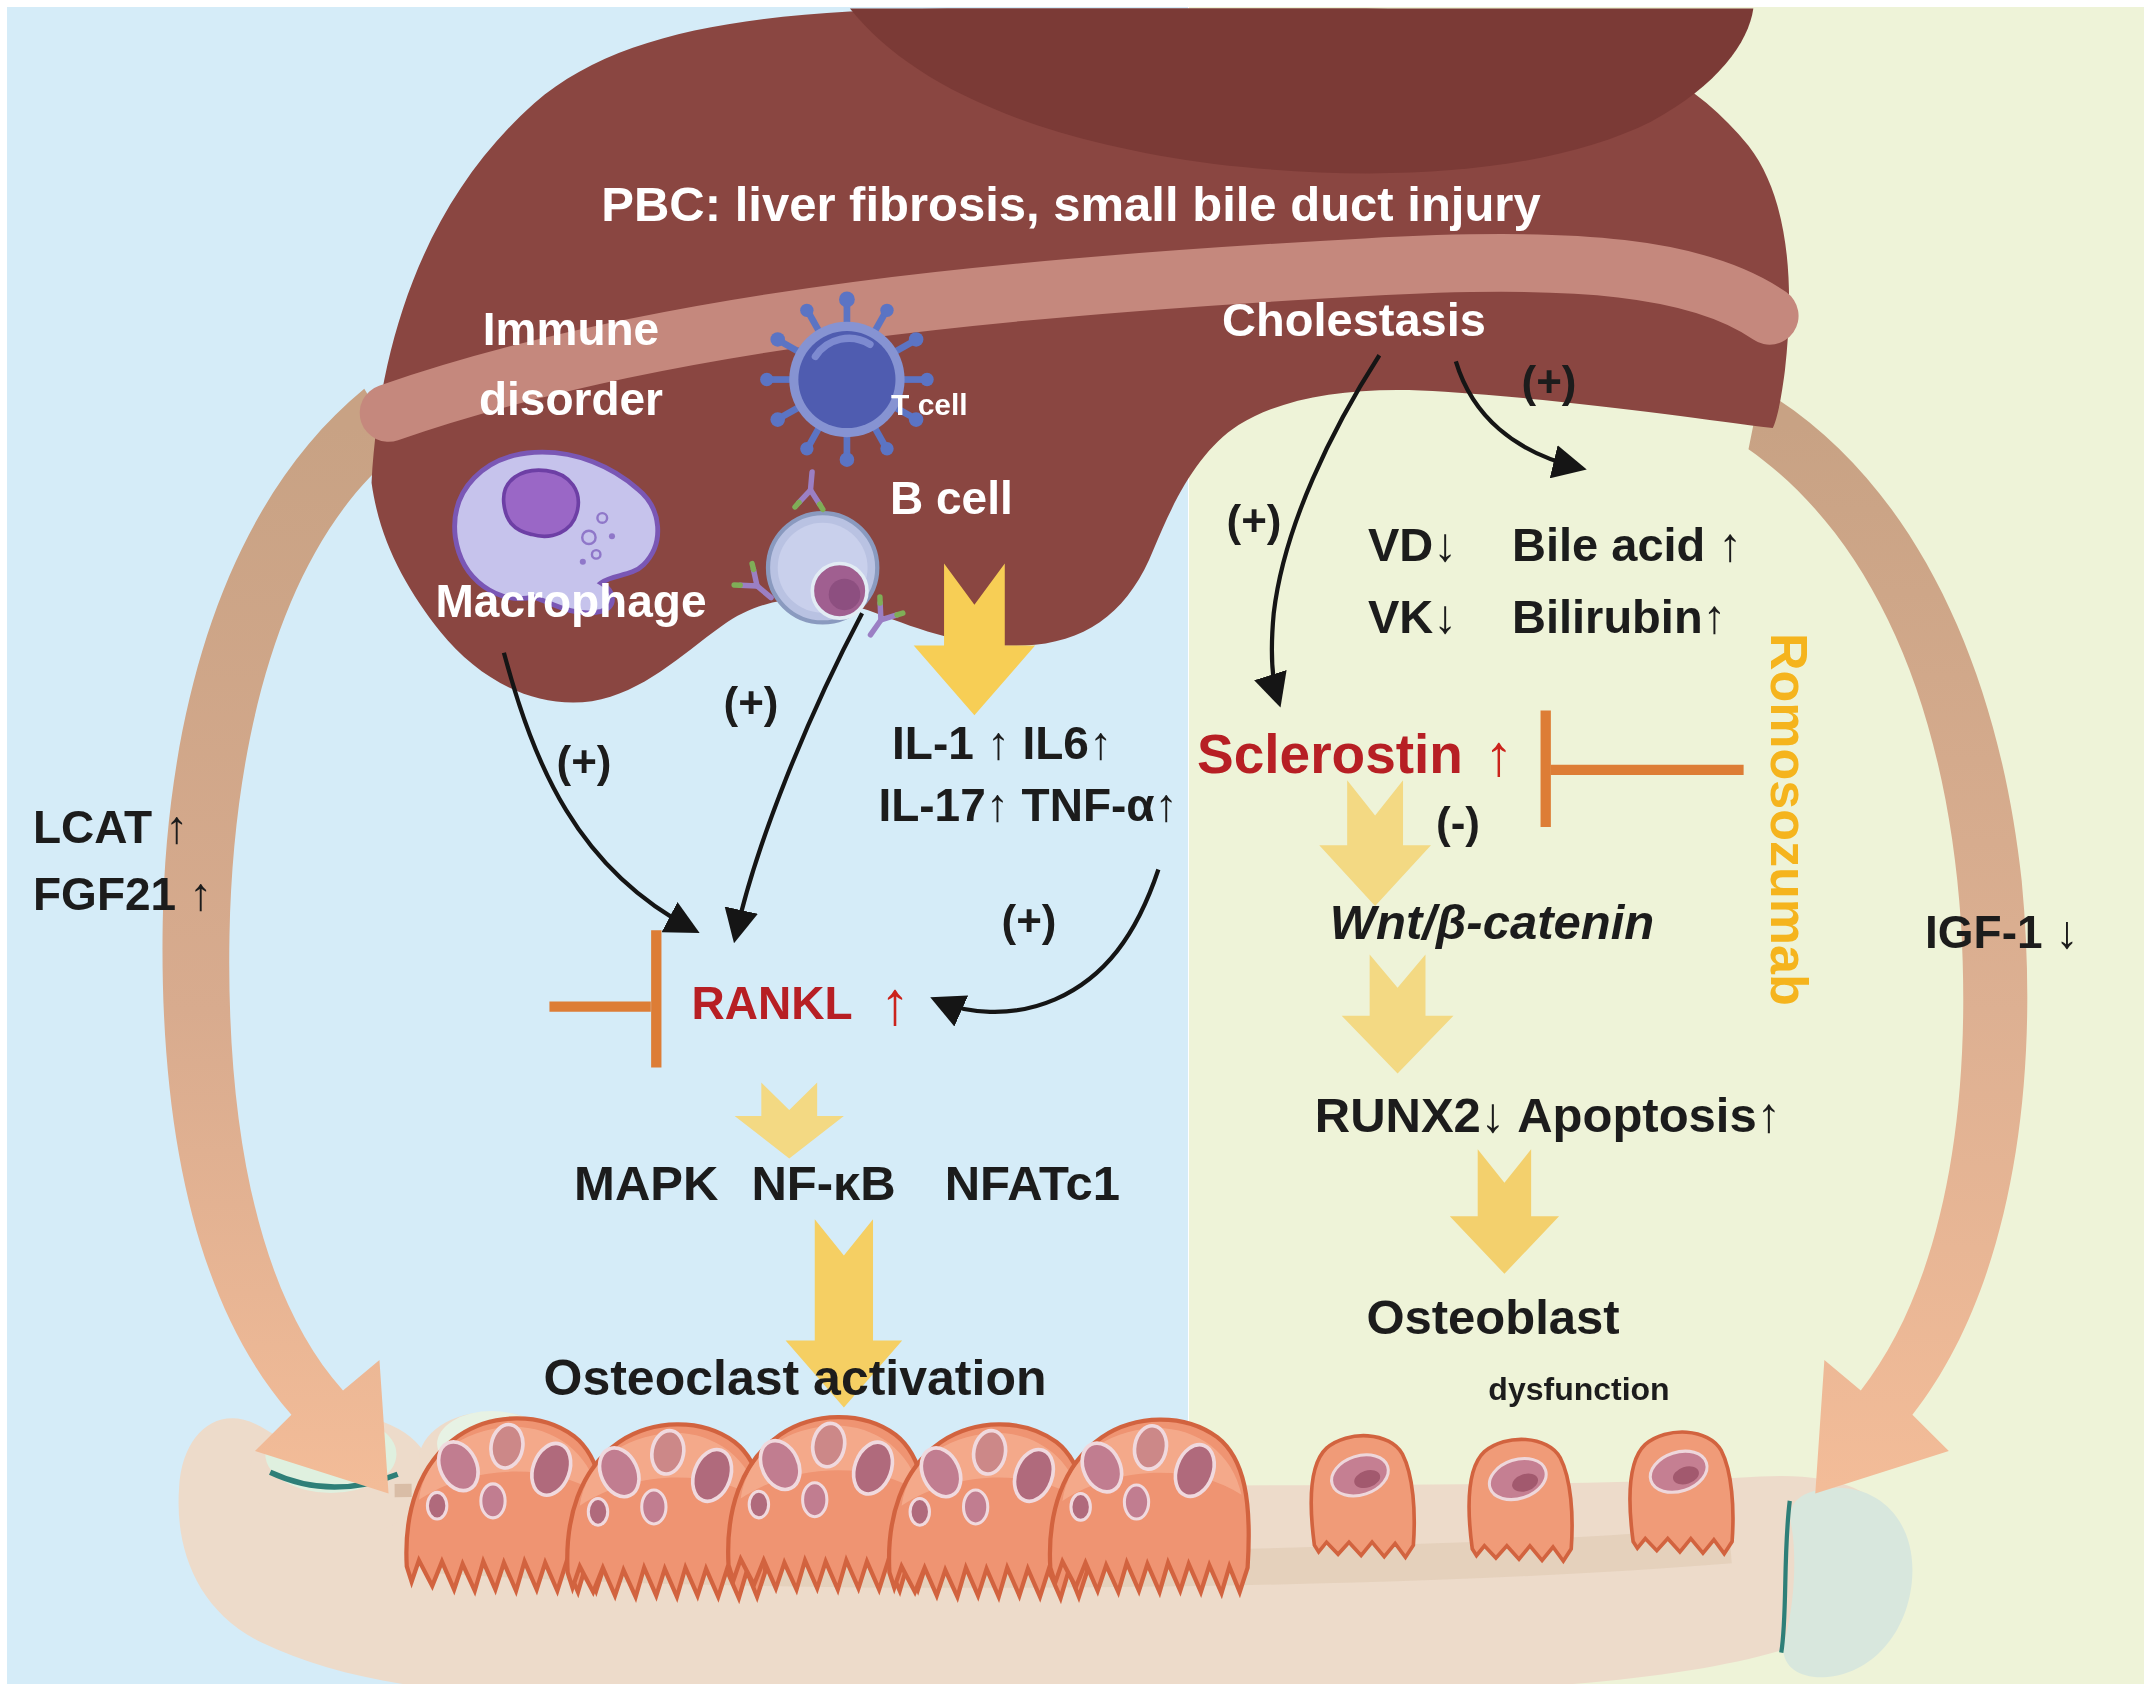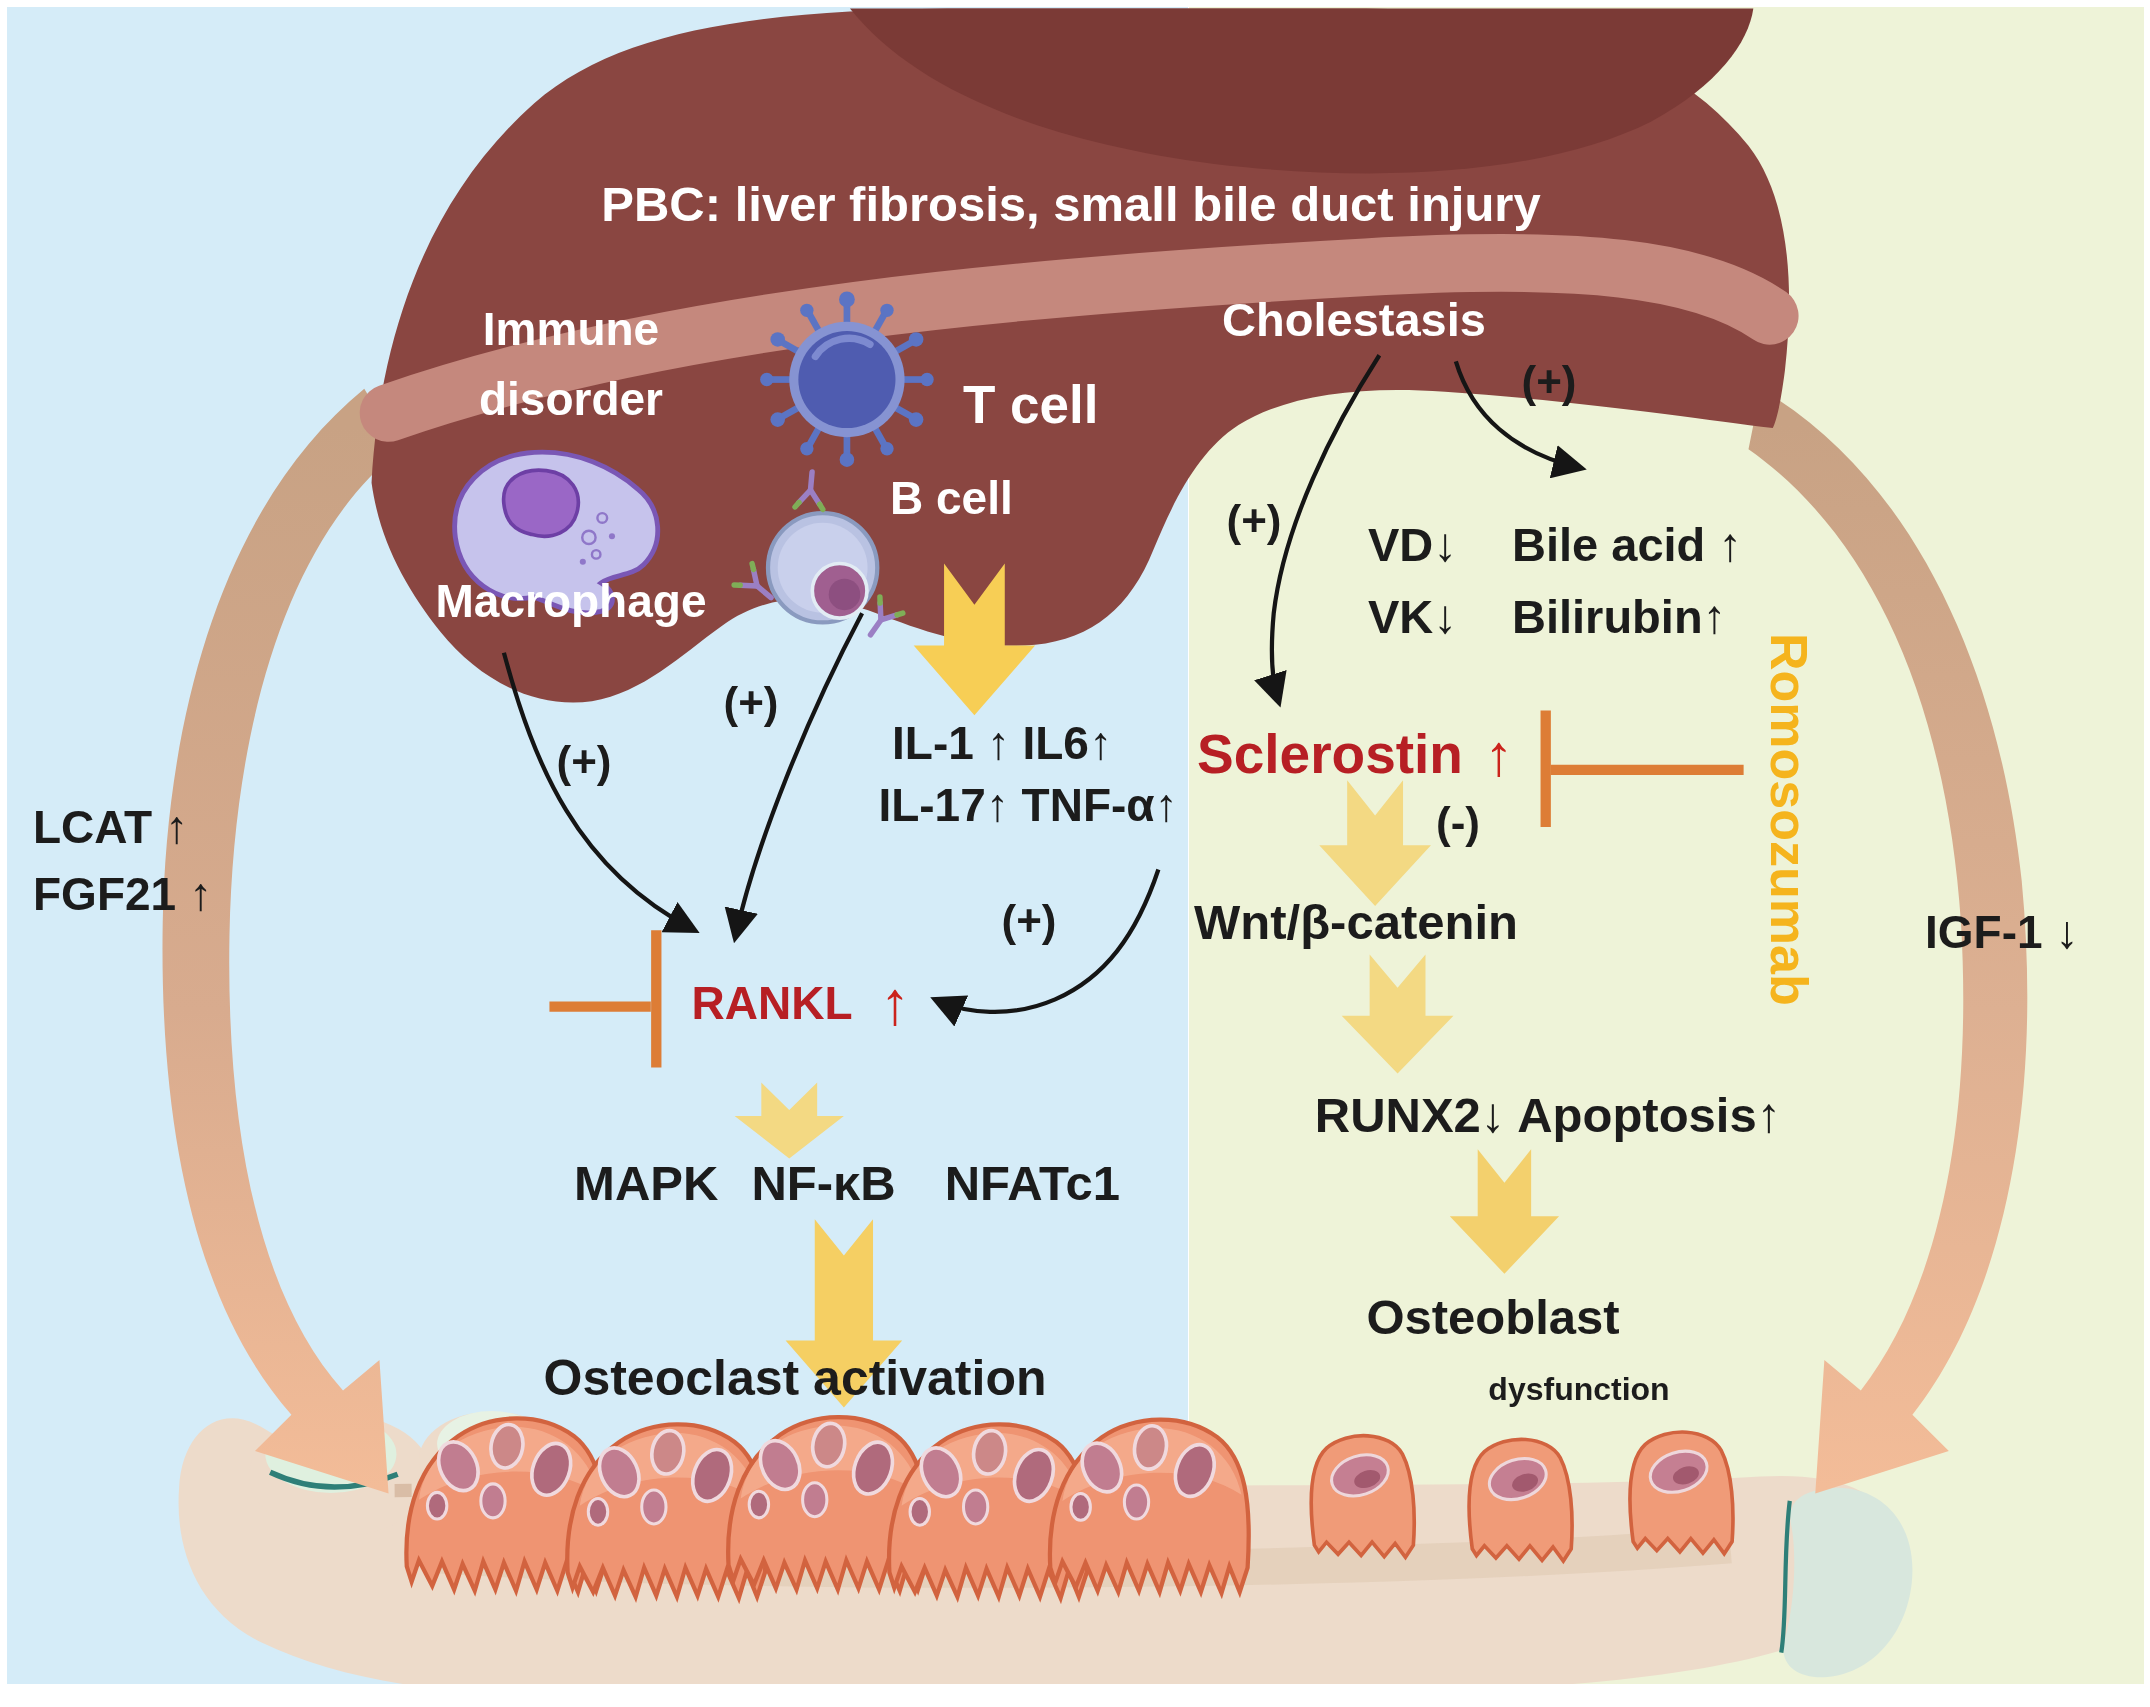--- a/index.html
+++ b/index.html
@@ -207,21 +207,21 @@
       <polygon fill="#f3d983" points="2256,1572 2302,1627 2348,1572 2348,1673 2394,1673 2302,1768 2210,1673 2256,1673"></polygon>
       <polygon fill="#f3d06d" points="2434,1893 2478,1948 2522,1893 2522,2003 2568,2003 2478,2098 2388,2003 2434,2003"></polygon>
     </g>
   </svg>
 
   <div class="lbl white" style="left:1071px;top:205px;font-size:49px;">PBC: liver fibrosis, small bile duct injury</div>
 
   <div class="lbl white" style="left:571px;top:329px;font-size:46px;">Immune</div>
   <div class="lbl white" style="left:571px;top:399px;font-size:46px;">disorder</div>
 
-  <div class="lbl-l white" style="left:963px;top:405px;font-size:53px;">T cell</div>
+  <div class="lbl-l white" style="left:891px;top:405px;font-size:30px;">T cell</div>
   <div class="lbl-l white" style="left:890px;top:498px;font-size:46px;">B cell</div>
   <div class="lbl white" style="left:571px;top:601px;font-size:46px;">Macrophage</div>
   <div class="lbl white" style="left:1354px;top:320px;font-size:47px;">Cholestasis</div>
 
   <div class="lbl black" style="left:584px;top:762px;font-size:44px;">(+)</div>
   <div class="lbl black" style="left:751px;top:703px;font-size:44px;">(+)</div>
   <div class="lbl black" style="left:1029px;top:921px;font-size:44px;">(+)</div>
   <div class="lbl black" style="left:1254px;top:521px;font-size:44px;">(+)</div>
   <div class="lbl black" style="left:1549px;top:382px;font-size:44px;">(+)</div>
   <div class="lbl black" style="left:1458px;top:823px;font-size:44px;">(-)</div>
@@ -248,20 +248,20 @@
   <div class="lbl-l black vrow" style="left:1368px;top:545px;font-size:47px;">
     <span class="k">VD↓</span>
     <span>Bile acid ↑</span>
   </div>
 
   <div class="lbl red" style="left:1330px;top:755px;font-size:55px;">Sclerostin</div>
   <div class="lbl redarrow" style="left:1499px;top:755px;font-size:58px;">↑</div>
 
   <div id="romo">Romosozumab</div>
 
-  <div class="lbl black" style="left:1356px;top:923px;font-size:49px;">Wnt/β-catenin</div>
+  <div class="lbl black" style="left:1492px;top:923px;font-size:49px;font-style:italic;">Wnt/β-catenin</div>
   <div class="lbl black" style="left:1548px;top:1116px;font-size:49px;">RUNX2↓ Apoptosis↑</div>
   <div class="lbl black" style="left:1493px;top:1318px;font-size:49px;">Osteoblast</div>
   <div class="lbl black" style="left:1579px;top:1390px;font-size:32px;">dysfunction</div>
 
   <div class="lbl-l black" style="left:1925px;top:932px;font-size:46px;">IGF-1 ↓</div>
 </div>
 
 
 </body></html>

